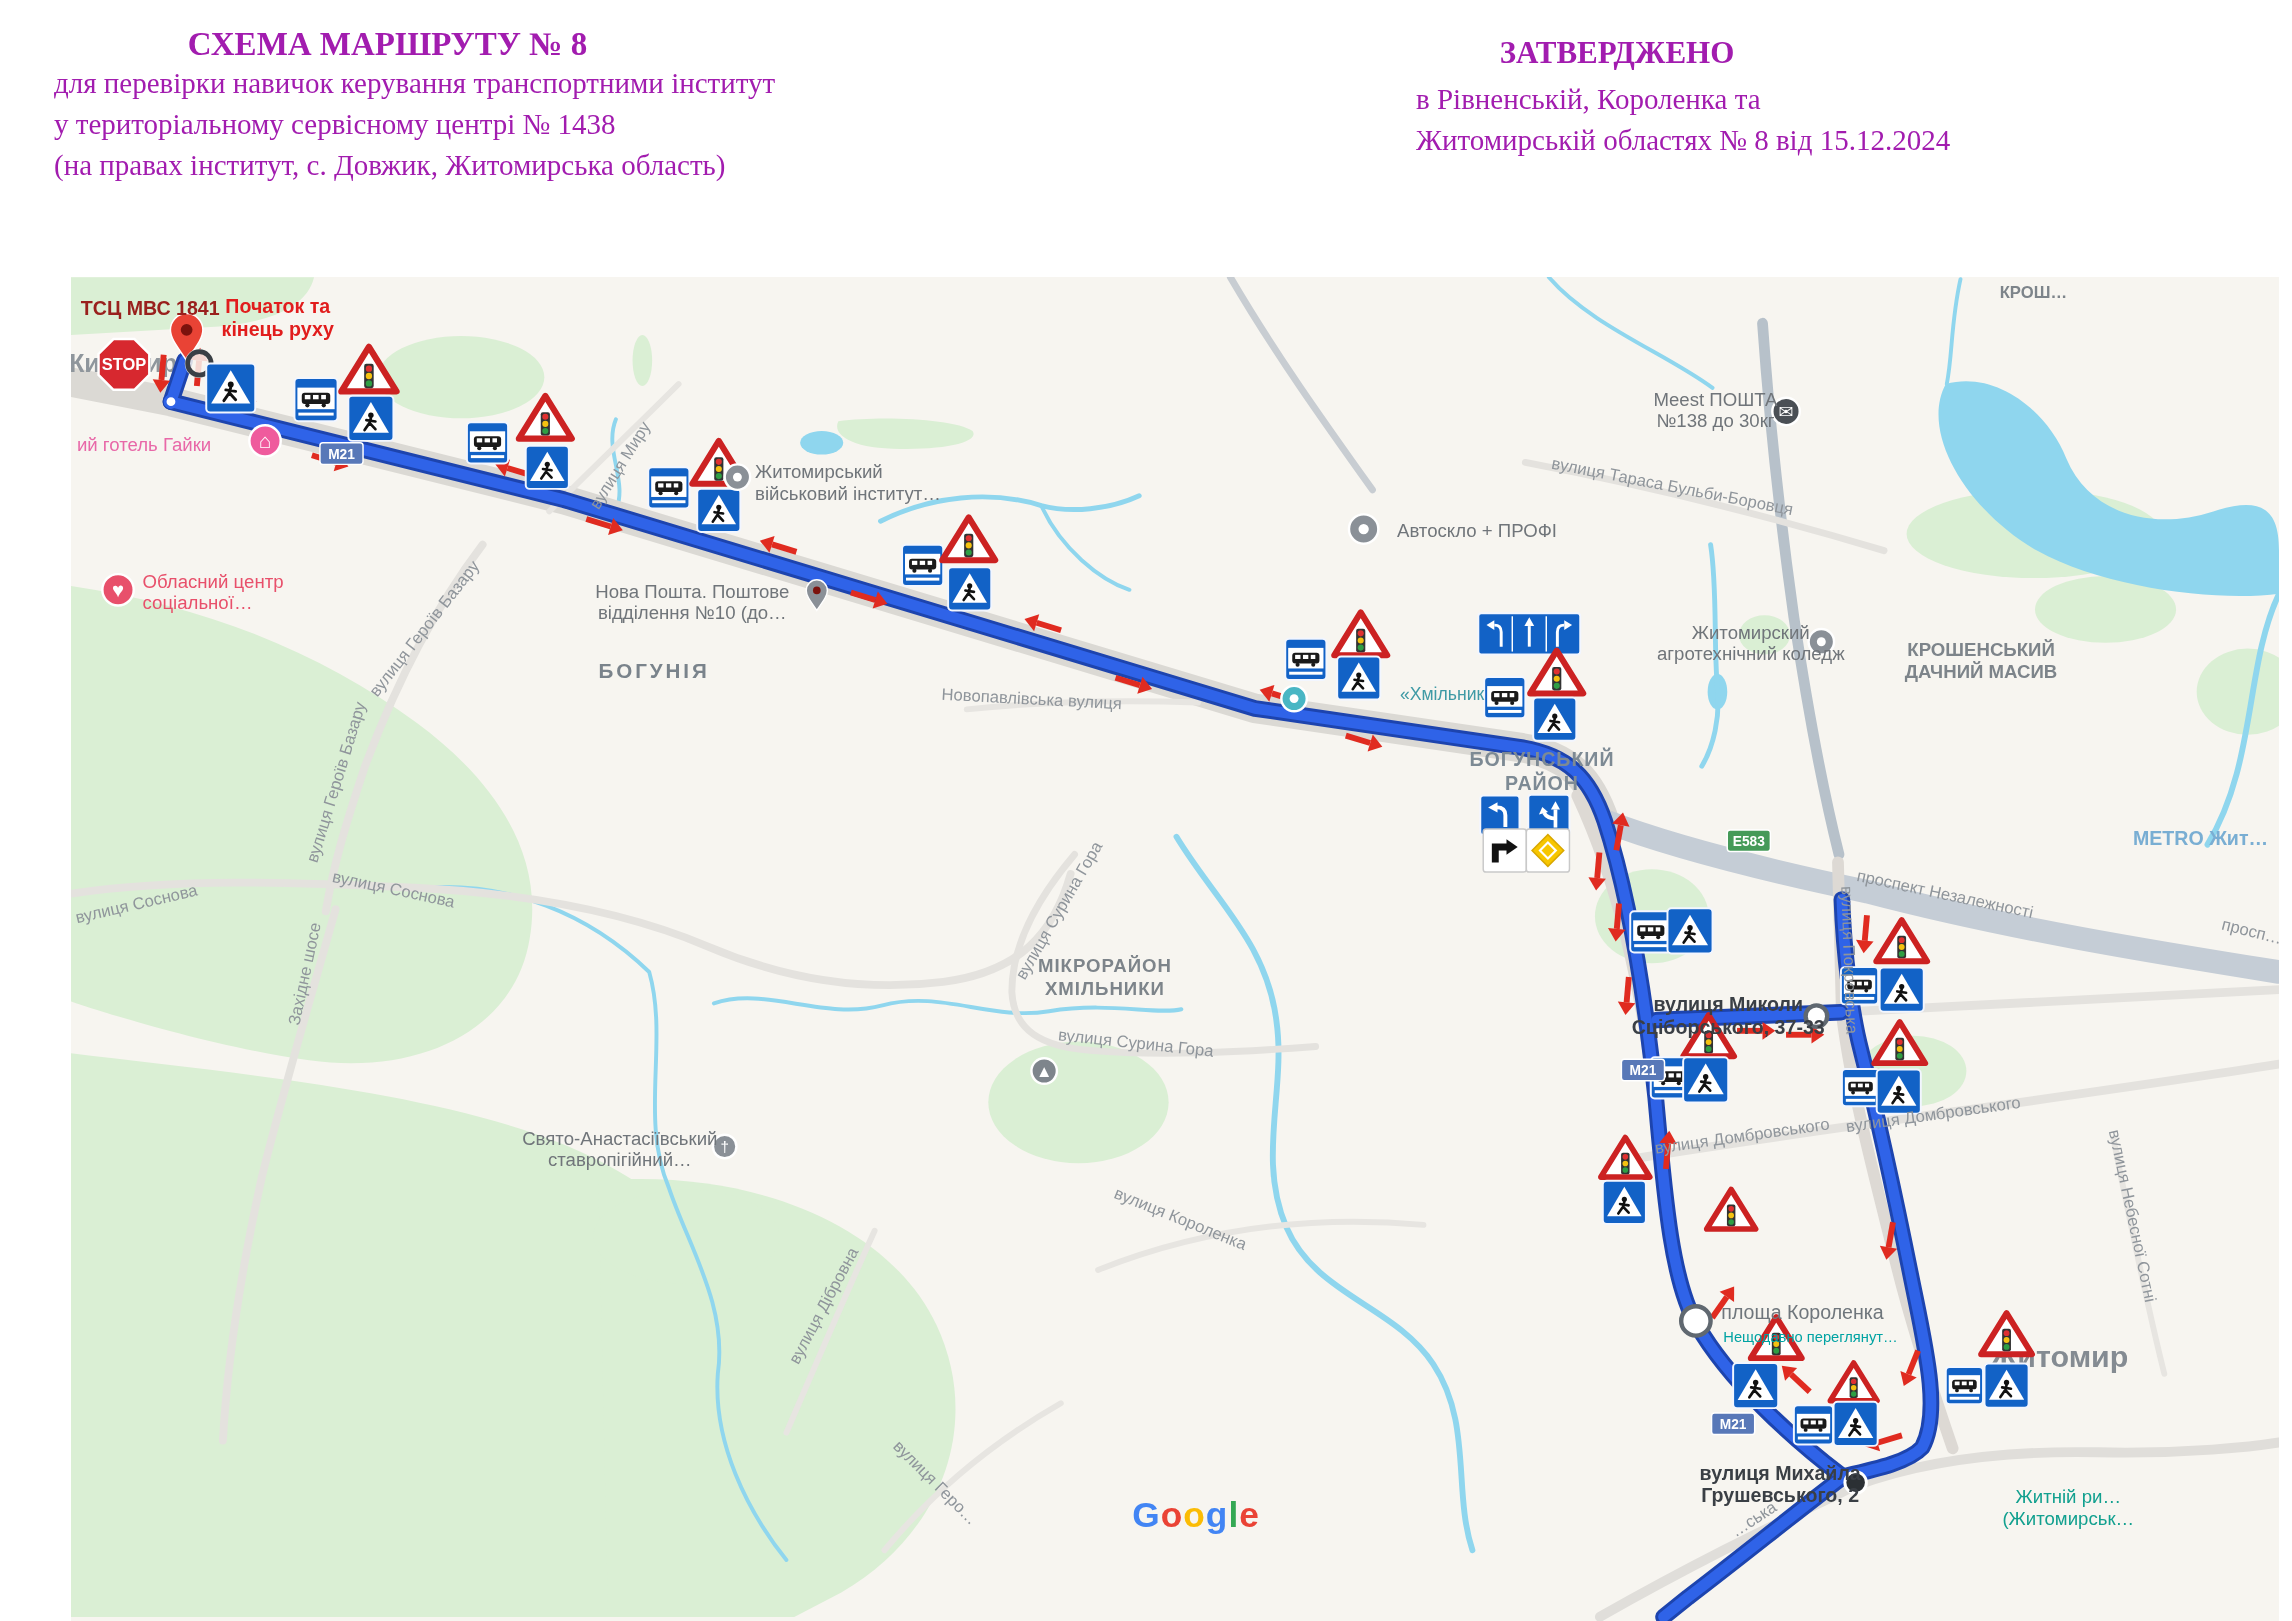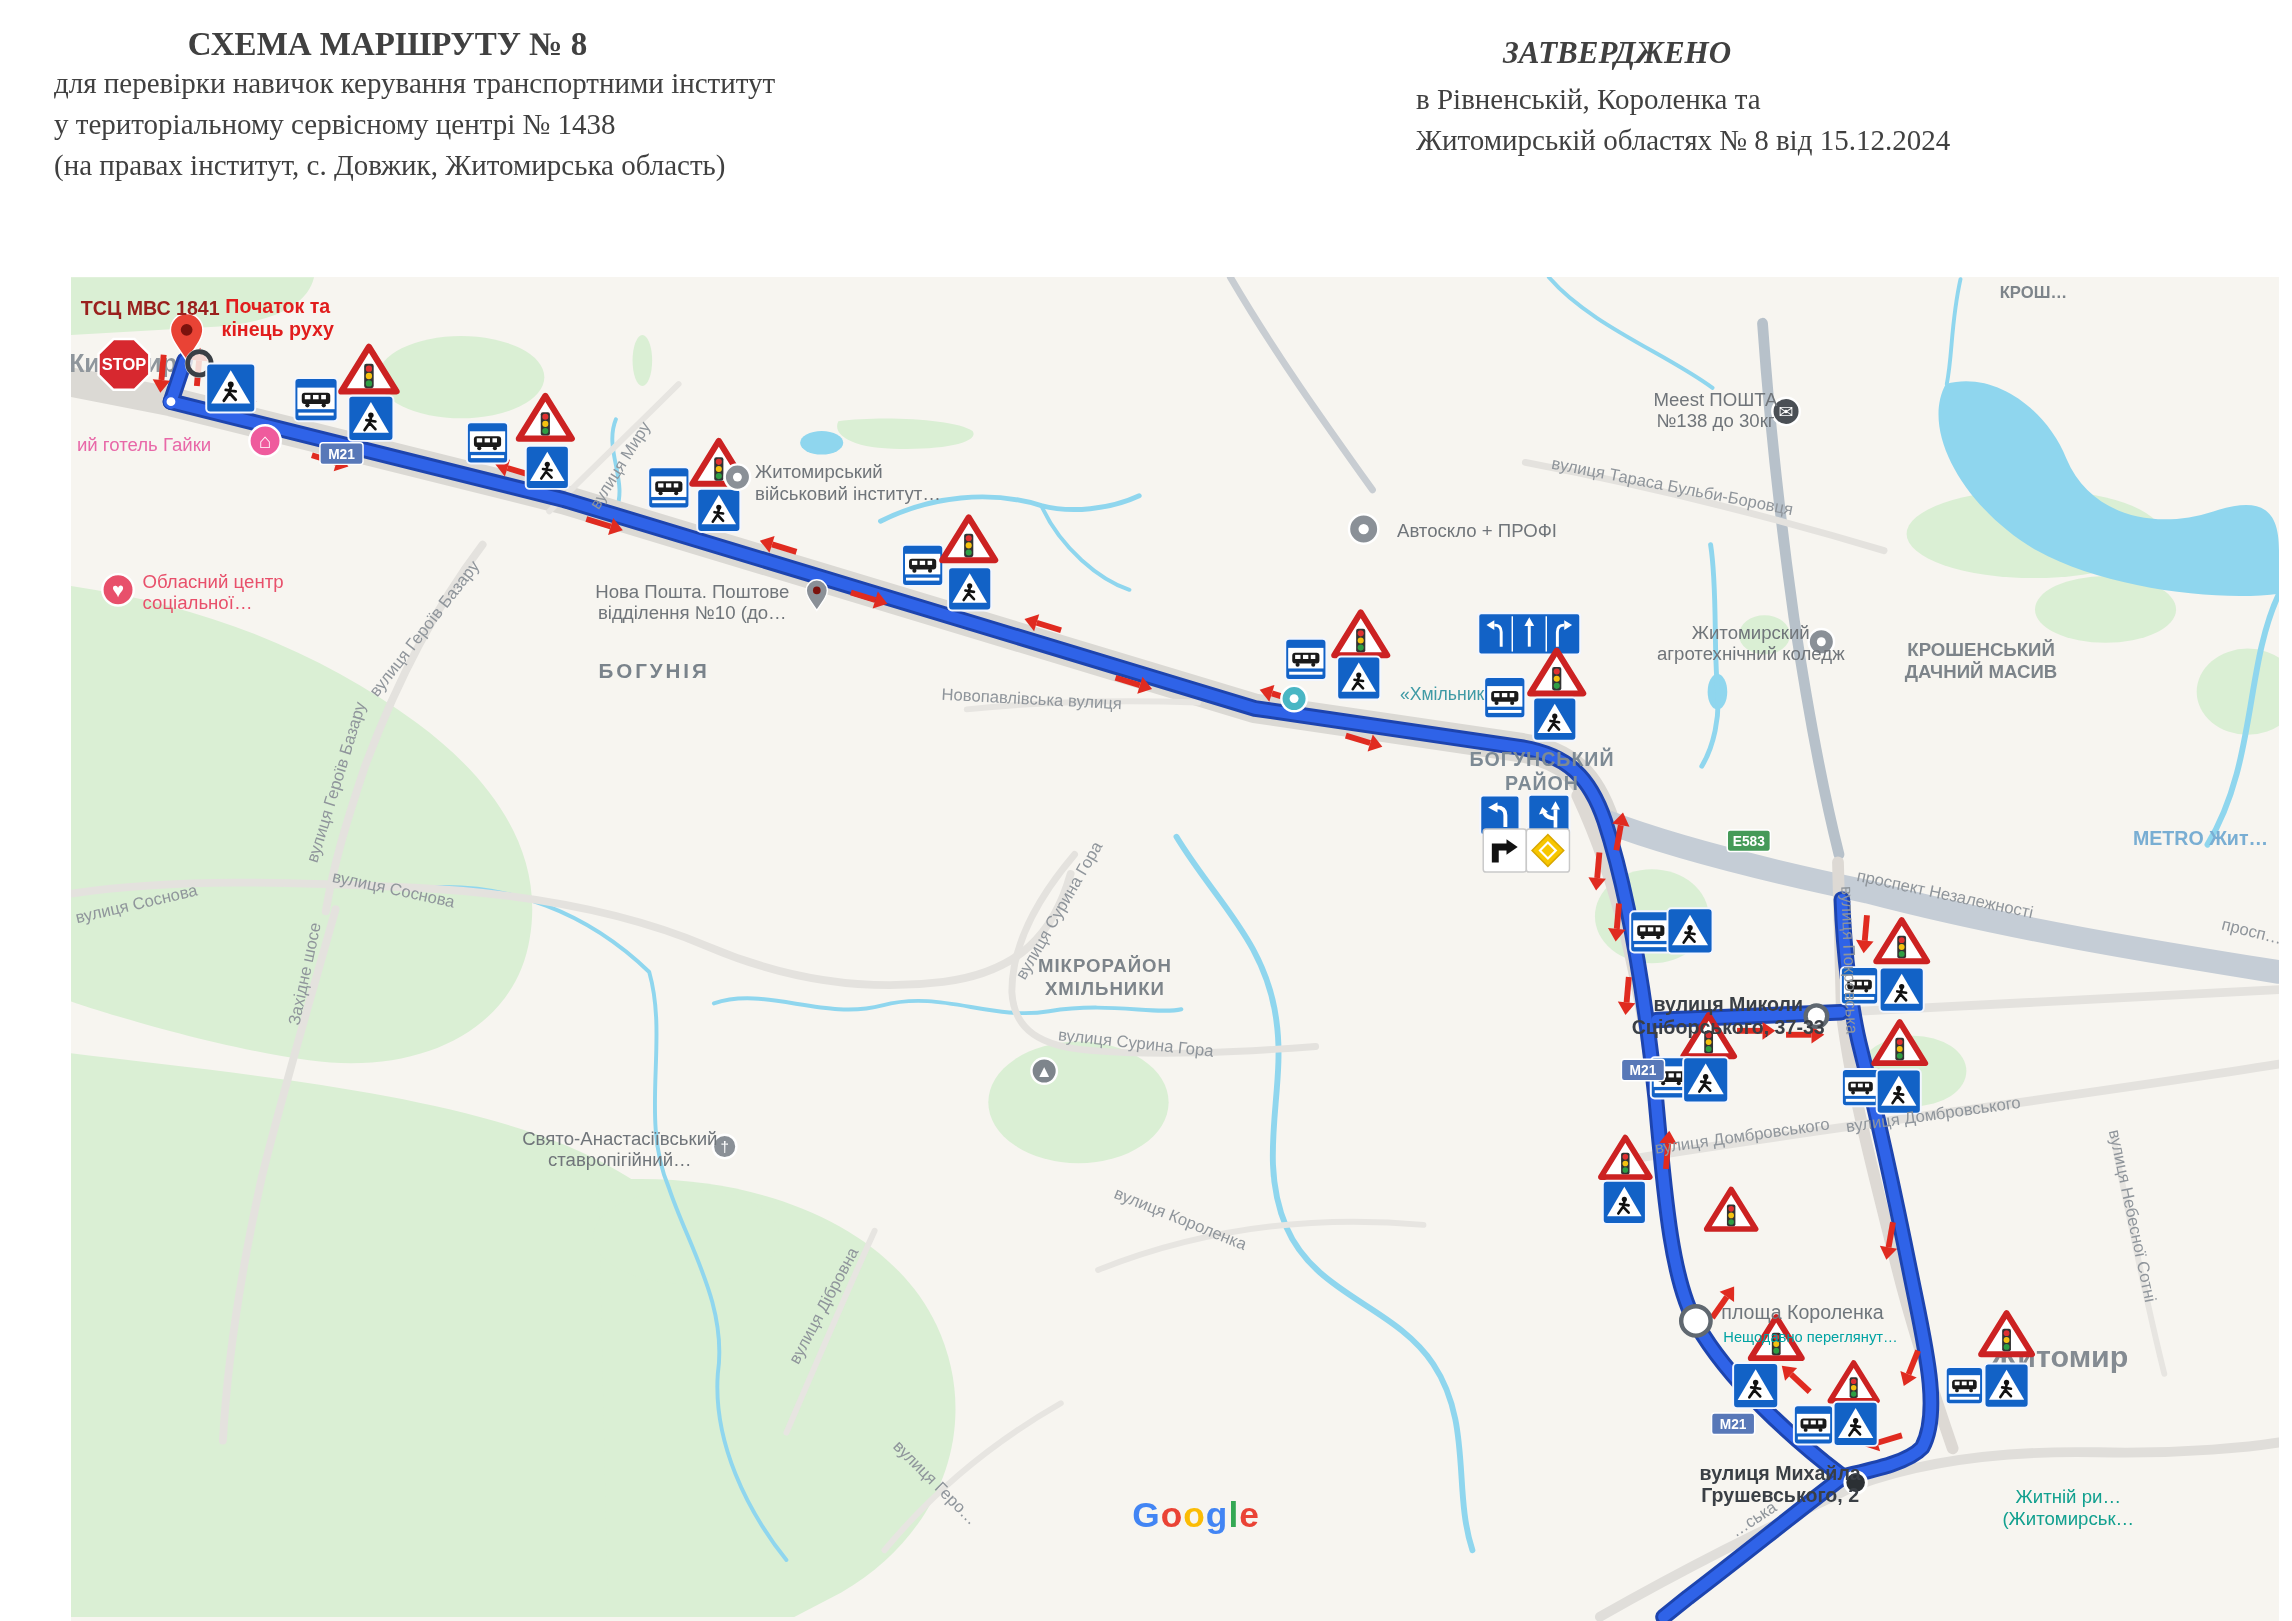--- a/index.html
+++ b/index.html
@@ -1,23 +1,23 @@
 <!DOCTYPE html>
 <html><head>
 <meta charset="utf-8">
 <style>
   html,body{margin:0;padding:0;background:#ffffff;}
   body{width:2293px;height:1621px;position:relative;overflow:hidden;
        font-family:"Liberation Sans",sans-serif;}
-  .hdr{position:absolute;color:#404040;font-family:"Liberation Serif",serif;}
+  .hdr{position:absolute;color:#a21caf;font-family:"Liberation Serif",serif;}
   .hdr-left{left:54px;top:25.5px;width:667px;}
   .hdr-title{font-size:33px;font-weight:bold;text-align:center;width:549px;margin-left:59px;}
   .hdr-line{font-size:29px;line-height:41px;white-space:nowrap;}
   .hdr-right{left:1416px;top:35px;width:549px;}
-  .hdr-approved{font-size:31px;font-weight:bold;width:294px;margin-left:54px;text-align:center;margin-bottom:7.8px;font-style:italic;}
+  .hdr-approved{font-size:31px;font-weight:bold;width:294px;margin-left:54px;text-align:center;margin-bottom:7.8px;}
   .map-wrap{position:absolute;left:71px;top:277px;width:2208px;height:1344px;background:#f7f5f0;}
   svg text{font-family:"Liberation Sans",sans-serif;}
 </style>
 </head>
 <body>
 
 <div class="hdr hdr-left">
   <div class="hdr-title">СХЕМА МАРШРУТУ № 8</div>
   <div class="hdr-line">для перевірки навичок керування транспортними інститут</div>
   <div class="hdr-line">у територіальному сервісному центрі № 1438</div>

